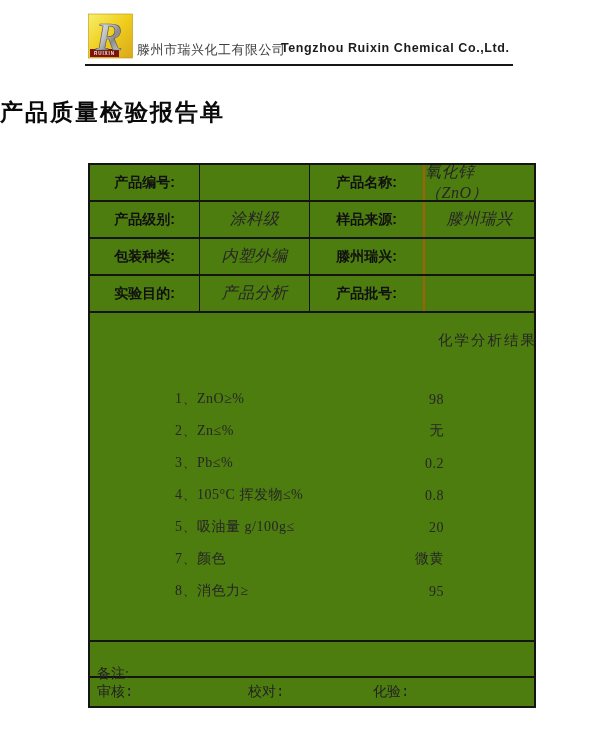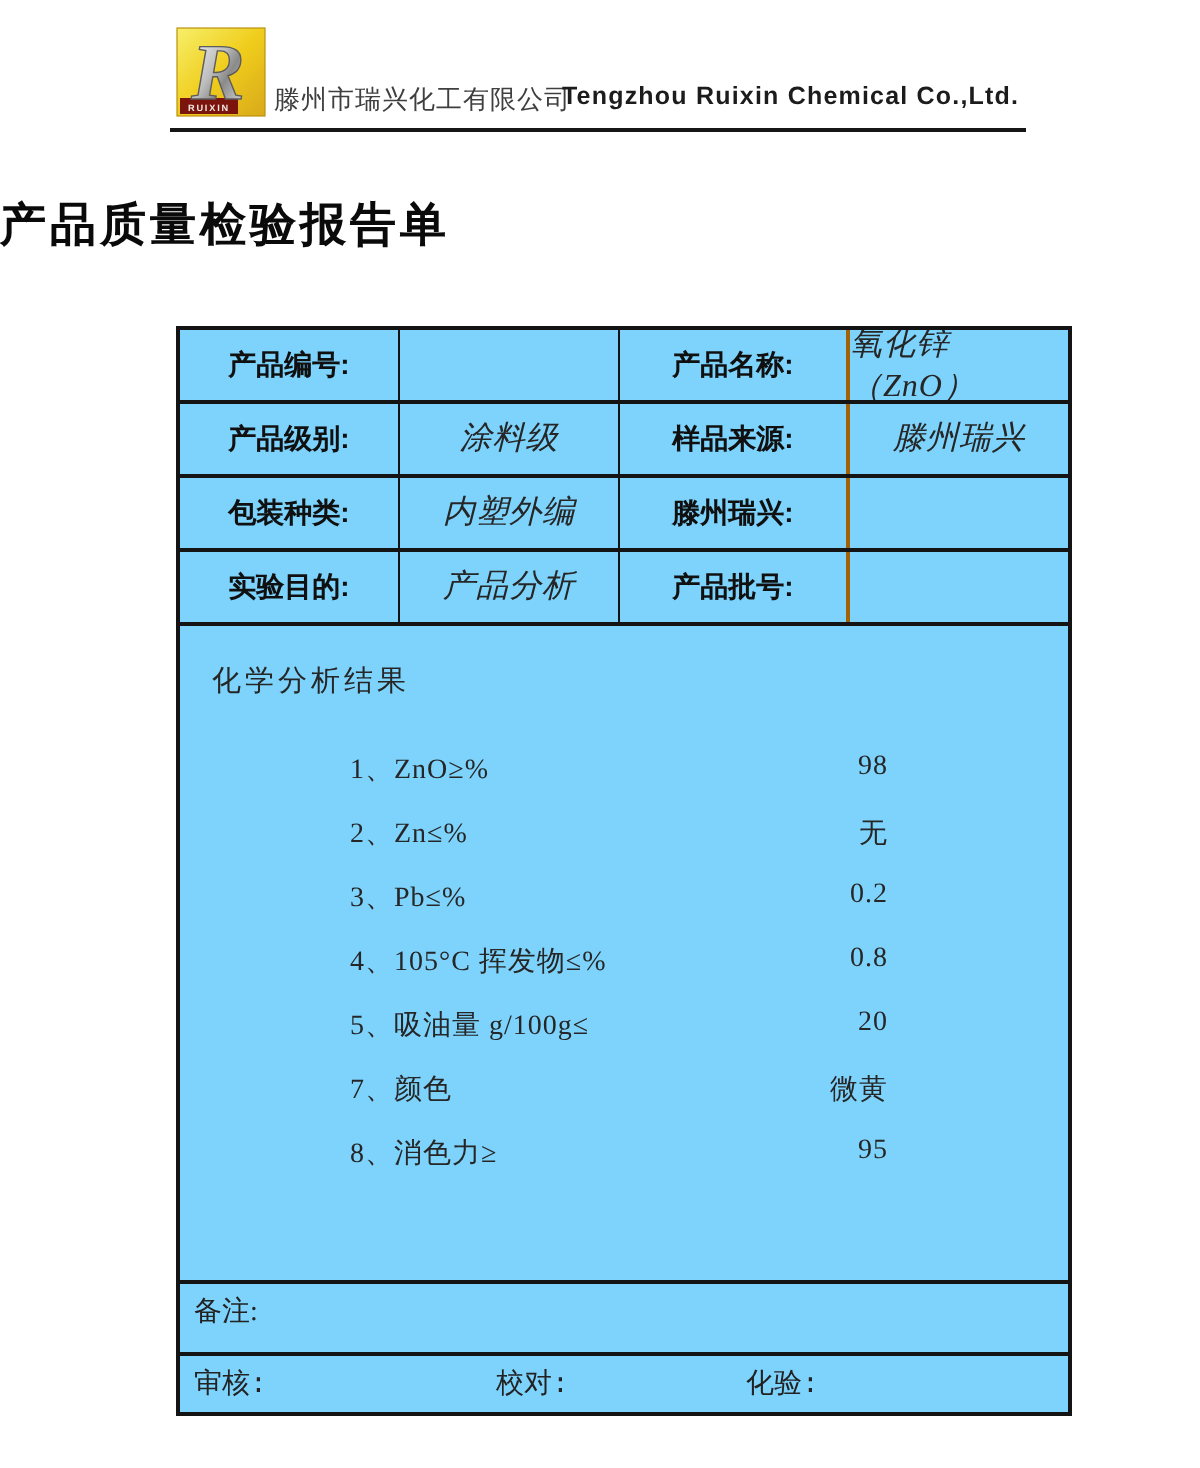--- a/index.html
+++ b/index.html
@@ -27,49 +27,49 @@
 
   
   .report-title {
     position:absolute; left:0; top:97px; width:600px; 
     font-size:23px; font-weight:bold; letter-spacing:2px; color:#0a0a0a;
   }
 
   
   .report-table {
     position:absolute; left:88px; top:163px; width:448px; height:545px;
-    border:2px solid #141414; box-sizing:border-box; background:#7dd3fc;
+    border:2px solid #141414; box-sizing:border-box; background:#4d7c0f;
   }
   .info-row { display:flex; height:37px; box-sizing:border-box; border-bottom:2px solid #141414; }
   .cell { display:flex; align-items:center; justify-content:center; box-sizing:border-box; overflow:hidden; }
   .cell.lbl { font-weight:bold; font-size:14px; color:#101010; }
   .cell.val { font-family:"Liberation Serif", serif; font-size:16px; color:#262626; letter-spacing:0.5px;font-style:italic; }
   .w1 { width:110px; border-right:1px solid #141414; }
   .w2 { width:110px; border-right:1px solid #141414; }
   .w3 { width:115px; border-right:2px solid #a16207; }
   .w4 { width:109px; }
 
   .analysis-section {
     position:relative; height:329px; box-sizing:border-box;
     border-bottom:2px solid #141414; font-family:"Liberation Serif", serif;
   }
   .analysis-heading {
-    position:absolute; top:18px; left:16px; width:100%; text-align:left;
+    position:absolute; top:18px; left:3px; width:100%; text-align:right;
     font-size:14.5px; letter-spacing:2px; color:#262626;
   }
   .analysis-list { position:absolute; top:63px; left:0; right:0; }
   .analysis-item {
-    height:32px; display:flex; align-items:flex-start; justify-content:space-between;
+    height:32px; display:flex; align-items:flex-end; justify-content:space-between;
     padding:0 90px 0 85px; font-size:14px; color:#262626; letter-spacing:0.5px;
   }
   .analysis-item-value { text-align:right; white-space:nowrap; }
 
   .remarks-row {
     height:36px; box-sizing:border-box; border-bottom:2px solid #141414;
-    padding:5px 0 0 7px; font-family:"Liberation Serif", serif;
+    padding:23px 0 0 7px; font-family:"Liberation Serif", serif;
     font-size:14px; color:#222222;
   }
   .signature-row {
     position:relative; height:28px;
     font-family:"Liberation Serif", serif; font-size:14px; color:#222222;
   }
   .sig { position:absolute; top:50%; transform:translateY(-50%); white-space:nowrap;font-family:Liberation Mono, monospace; }
   .sig-1 { left:7px; } .sig-2 { left:158px; } .sig-3 { left:283px; }
 </style>
 </head>

